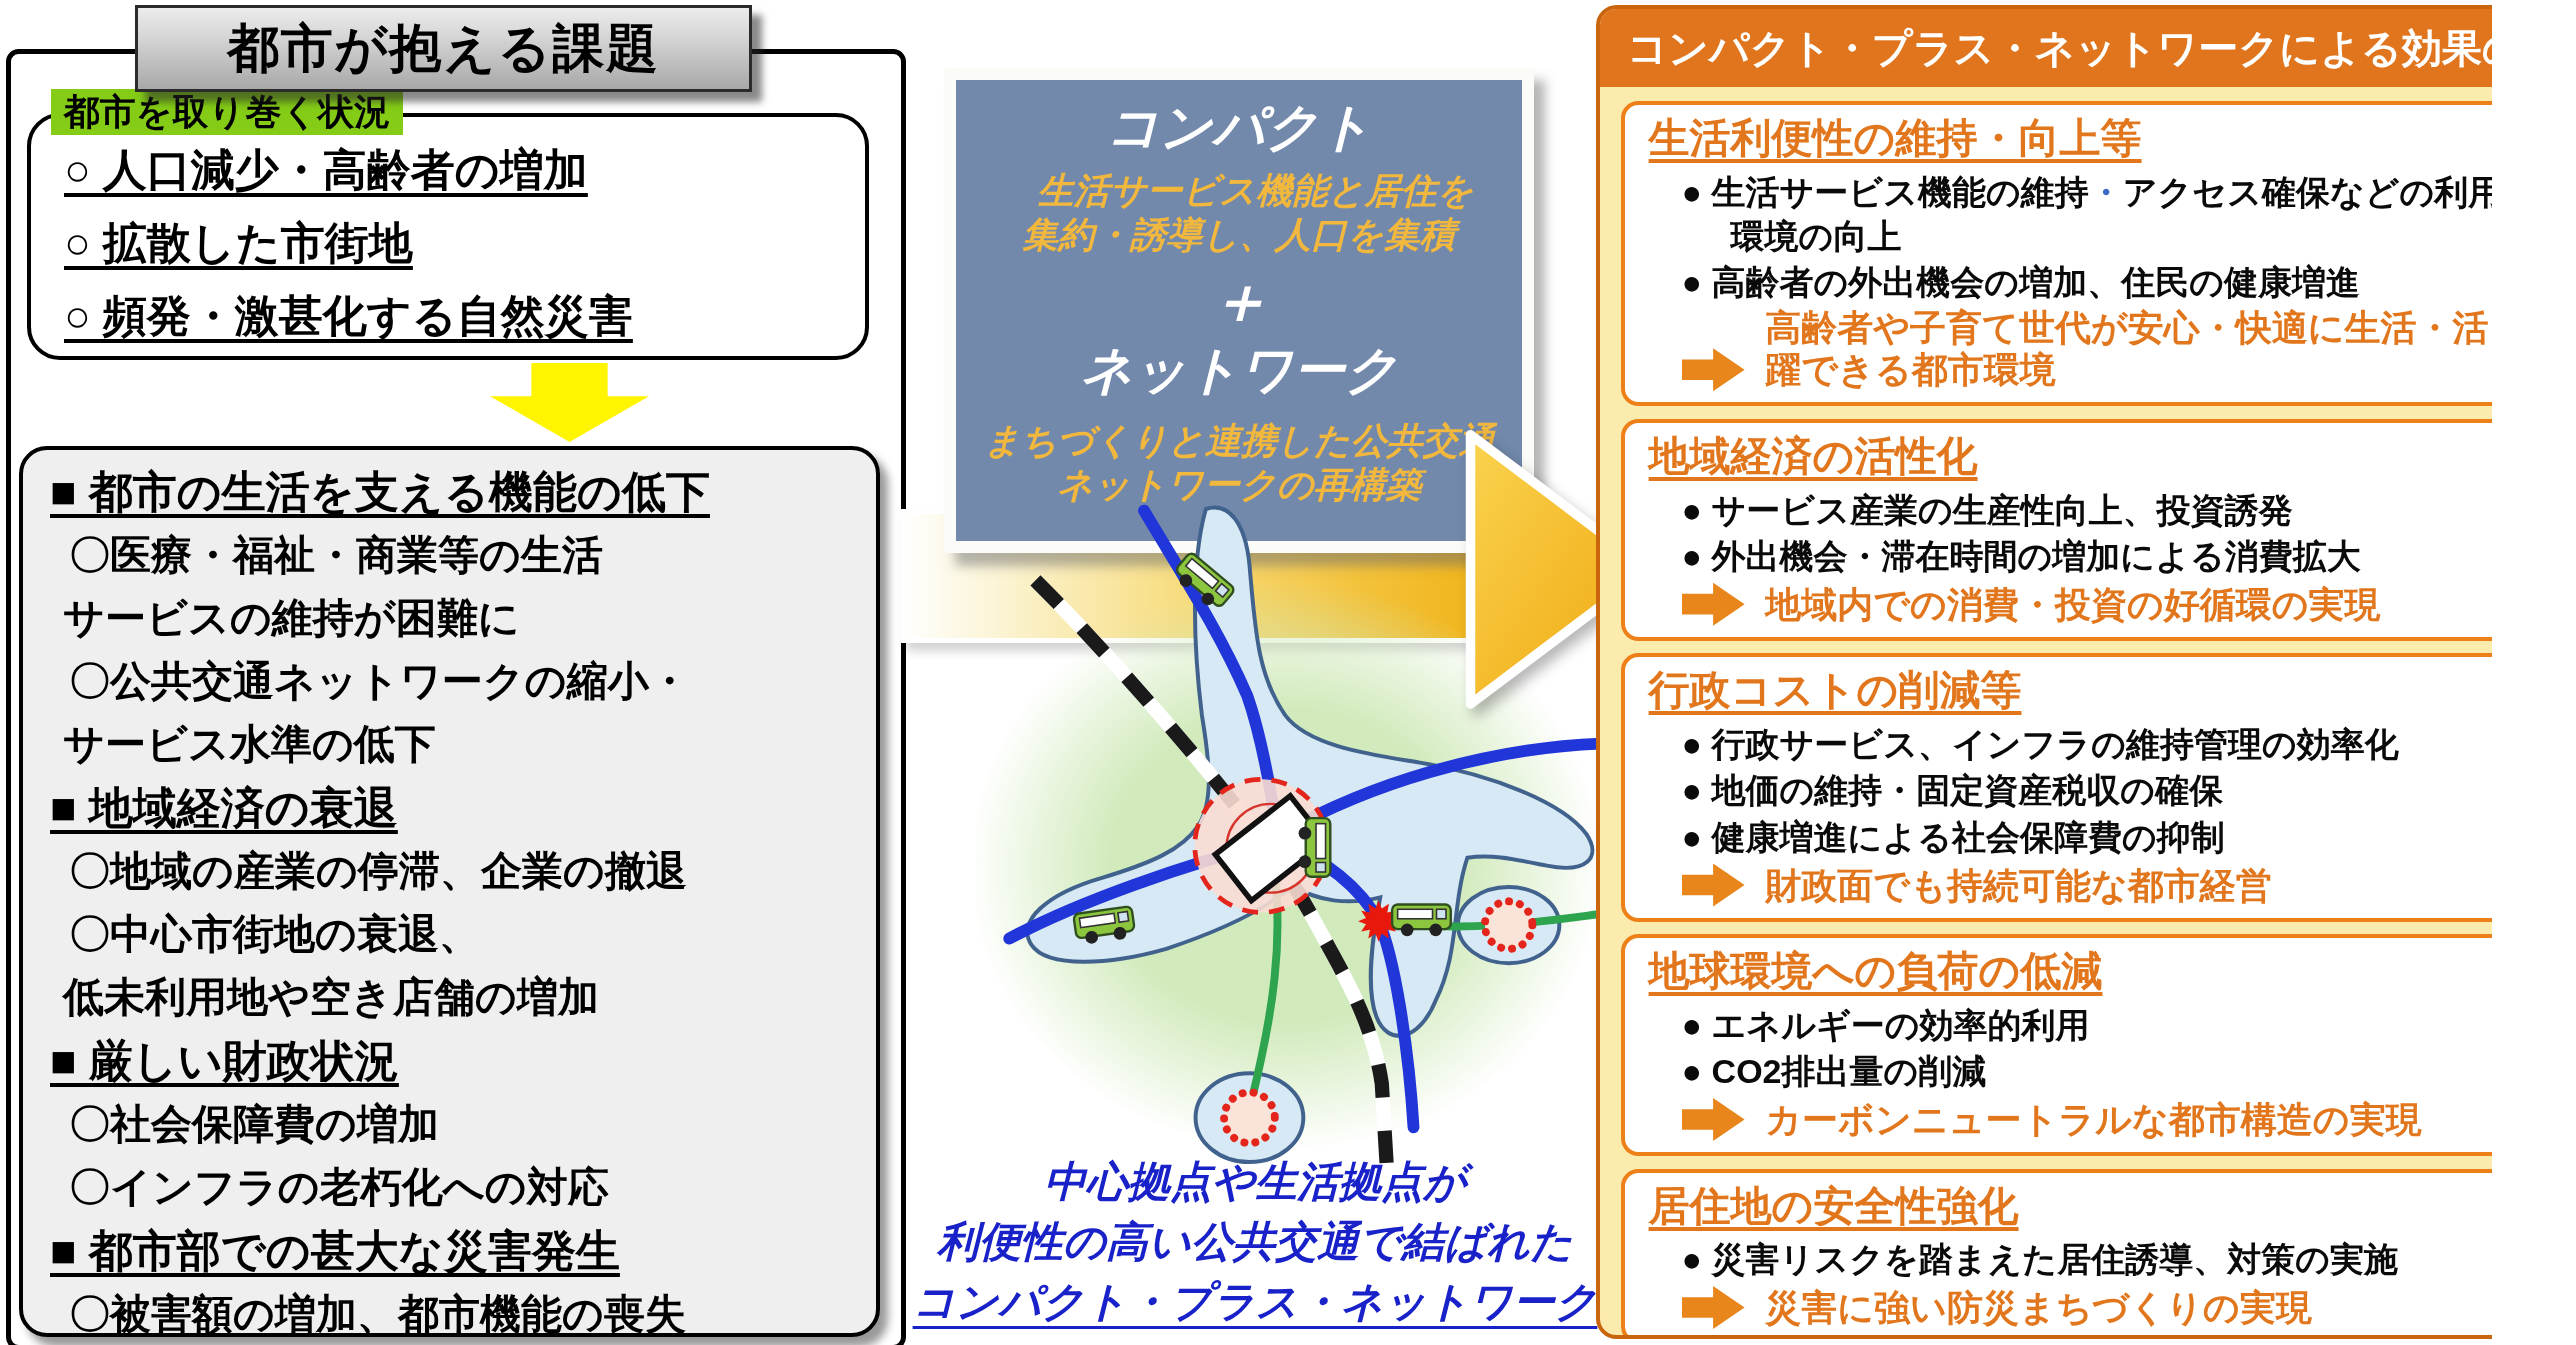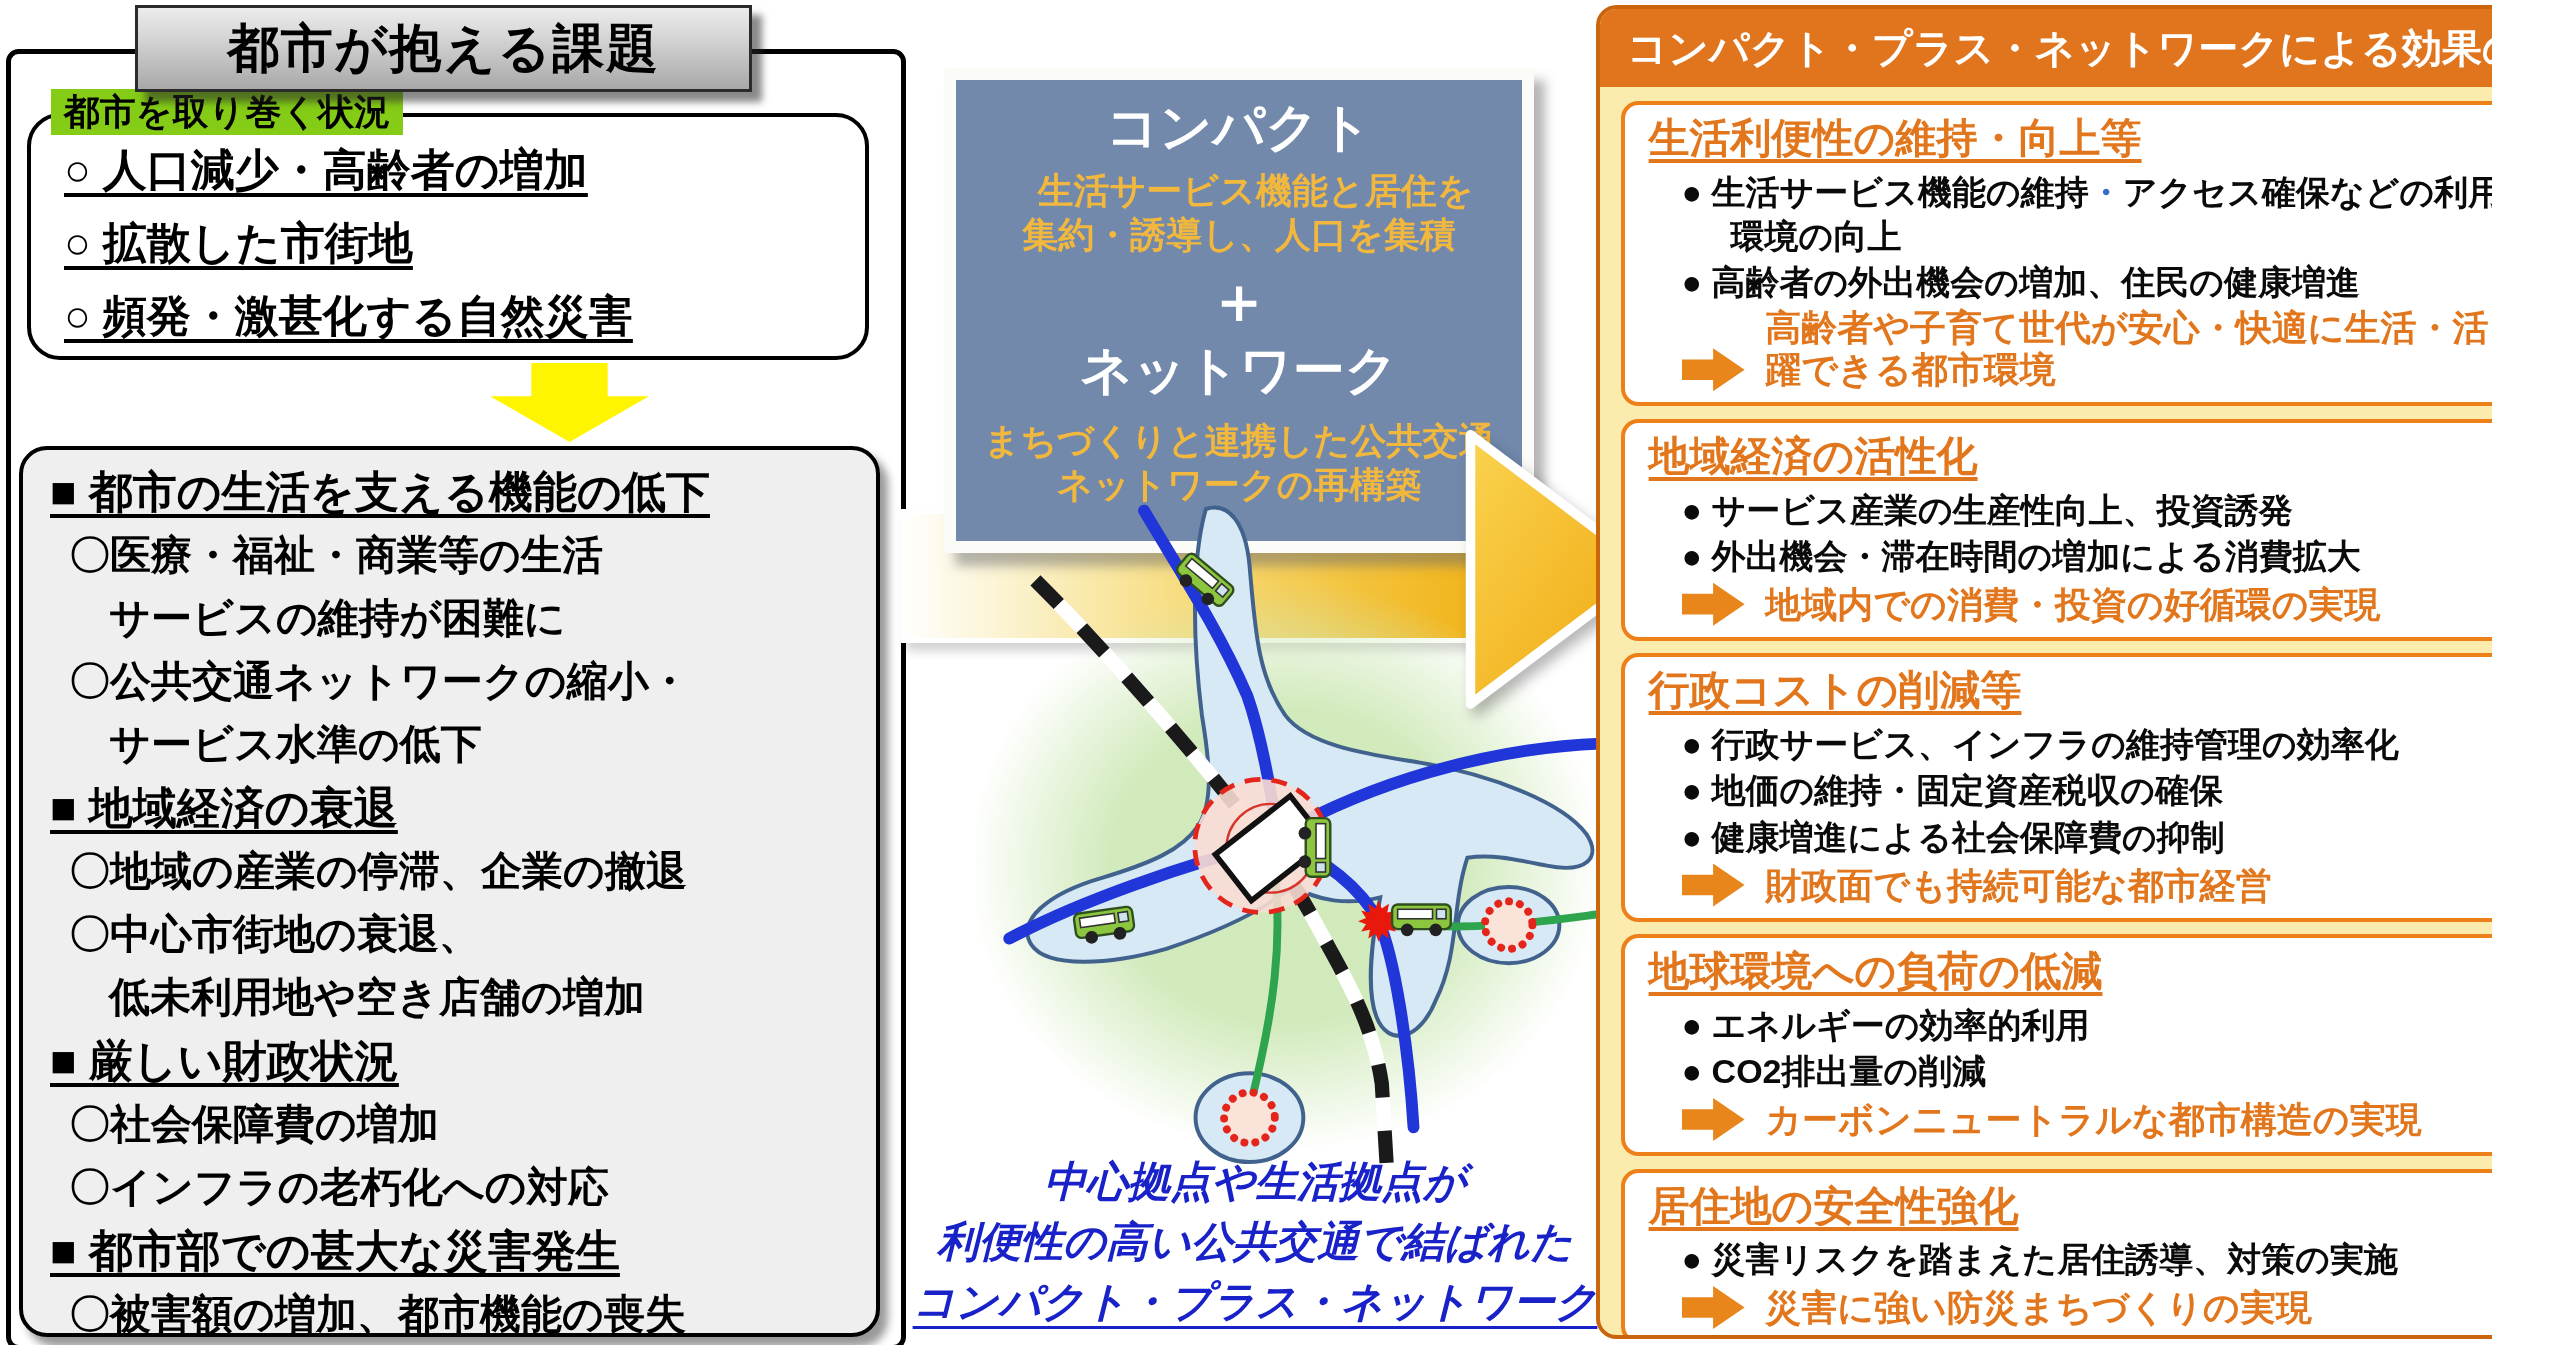--- a/index.html
+++ b/index.html
@@ -18,25 +18,25 @@
   .sit-item{font-size:44px;line-height:73px;padding-left:33px;font-weight:800;white-space:nowrap;
       text-decoration:underline;text-decoration-thickness:4px;text-underline-offset:8px;}
   .down-arrow{left:490px;top:363px;width:159px;height:79px;background:#FFF500;
       clip-path:polygon(26% 0,74% 0,74% 42%,100% 42%,50% 100%,0 42%,26% 42%);
       filter:drop-shadow(2.4px 2.4px 1.6px rgba(120,120,60,.5));}
   .issues-box{left:19px;top:446px;width:861px;height:891px;background:#EFEFEF;border:4px solid #000;
       border-radius:28px;box-shadow:8px 9.5px 8px rgba(0,0,0,.4);padding-top:9.5px;box-sizing:border-box;overflow:hidden;}
   .ln-h{font-size:44px;line-height:64px;padding-left:27px;font-weight:800;white-space:nowrap;
       text-decoration:underline;text-decoration-thickness:4px;text-underline-offset:7.1px;}
   .ln-p{font-size:41px;line-height:63px;padding-left:46px;font-weight:600;white-space:nowrap;}
-  .ln-c{font-size:41px;line-height:63px;padding-left:86px;font-weight:600;white-space:nowrap;}
+  .ln-c{font-size:41px;line-height:63px;padding-left:40px;font-weight:600;white-space:nowrap;}
 
   
   .concept-box{left:944px;top:68px;width:590px;height:485px;background:#7289AC;border:12.7px solid #FBFBF8;
-      border-radius:3.2px;box-shadow:11px 12.7px 11px rgba(110,110,110,.5);text-align:center;box-sizing:border-box;overflow:hidden;}
+      border-radius:3.2px;box-shadow:11px 12.7px 11px rgba(110,110,110,.5);text-align:center;box-sizing:border-box;overflow:hidden;font-style:italic;}
   .c-big{font-size:52px;color:#FFFFFF;font-weight:800;line-height:68px;margin-top:12.7px;}
   .c-gold{font-size:36px;color:#F2B83D;font-weight:800;line-height:44px;}
   .c-plus{font-size:63px;color:#FFFFFF;font-weight:800;line-height:70px;margin-top:8px;}
   .mt10{margin-top:8px;padding-left:33px;} .mt18{margin-top:14.3px;}
   .band{left:901px;top:509px;width:588px;height:124px;
       background:linear-gradient(90deg,#FFFFFF 0%,#FBF3D0 18%,#F7DC7E 48%,#F3C23B 78%,#F1B318 100%);
       border-top:5.6px solid #fff;border-bottom:5.6px solid #fff;box-shadow:4.8px 8px 9.5px rgba(0,0,0,.18);}
   .head-svg{left:1461px;top:422px;width:198px;height:301px;filter:drop-shadow(6.3px 8px 6.3px rgba(0,0,0,.28));}
   .map-svg{left:976px;top:493px;width:642px;height:674px;}
   .caption{left:906px;top:1152px;width:698px;text-align:center;color:#1822C8;font-style:italic;

